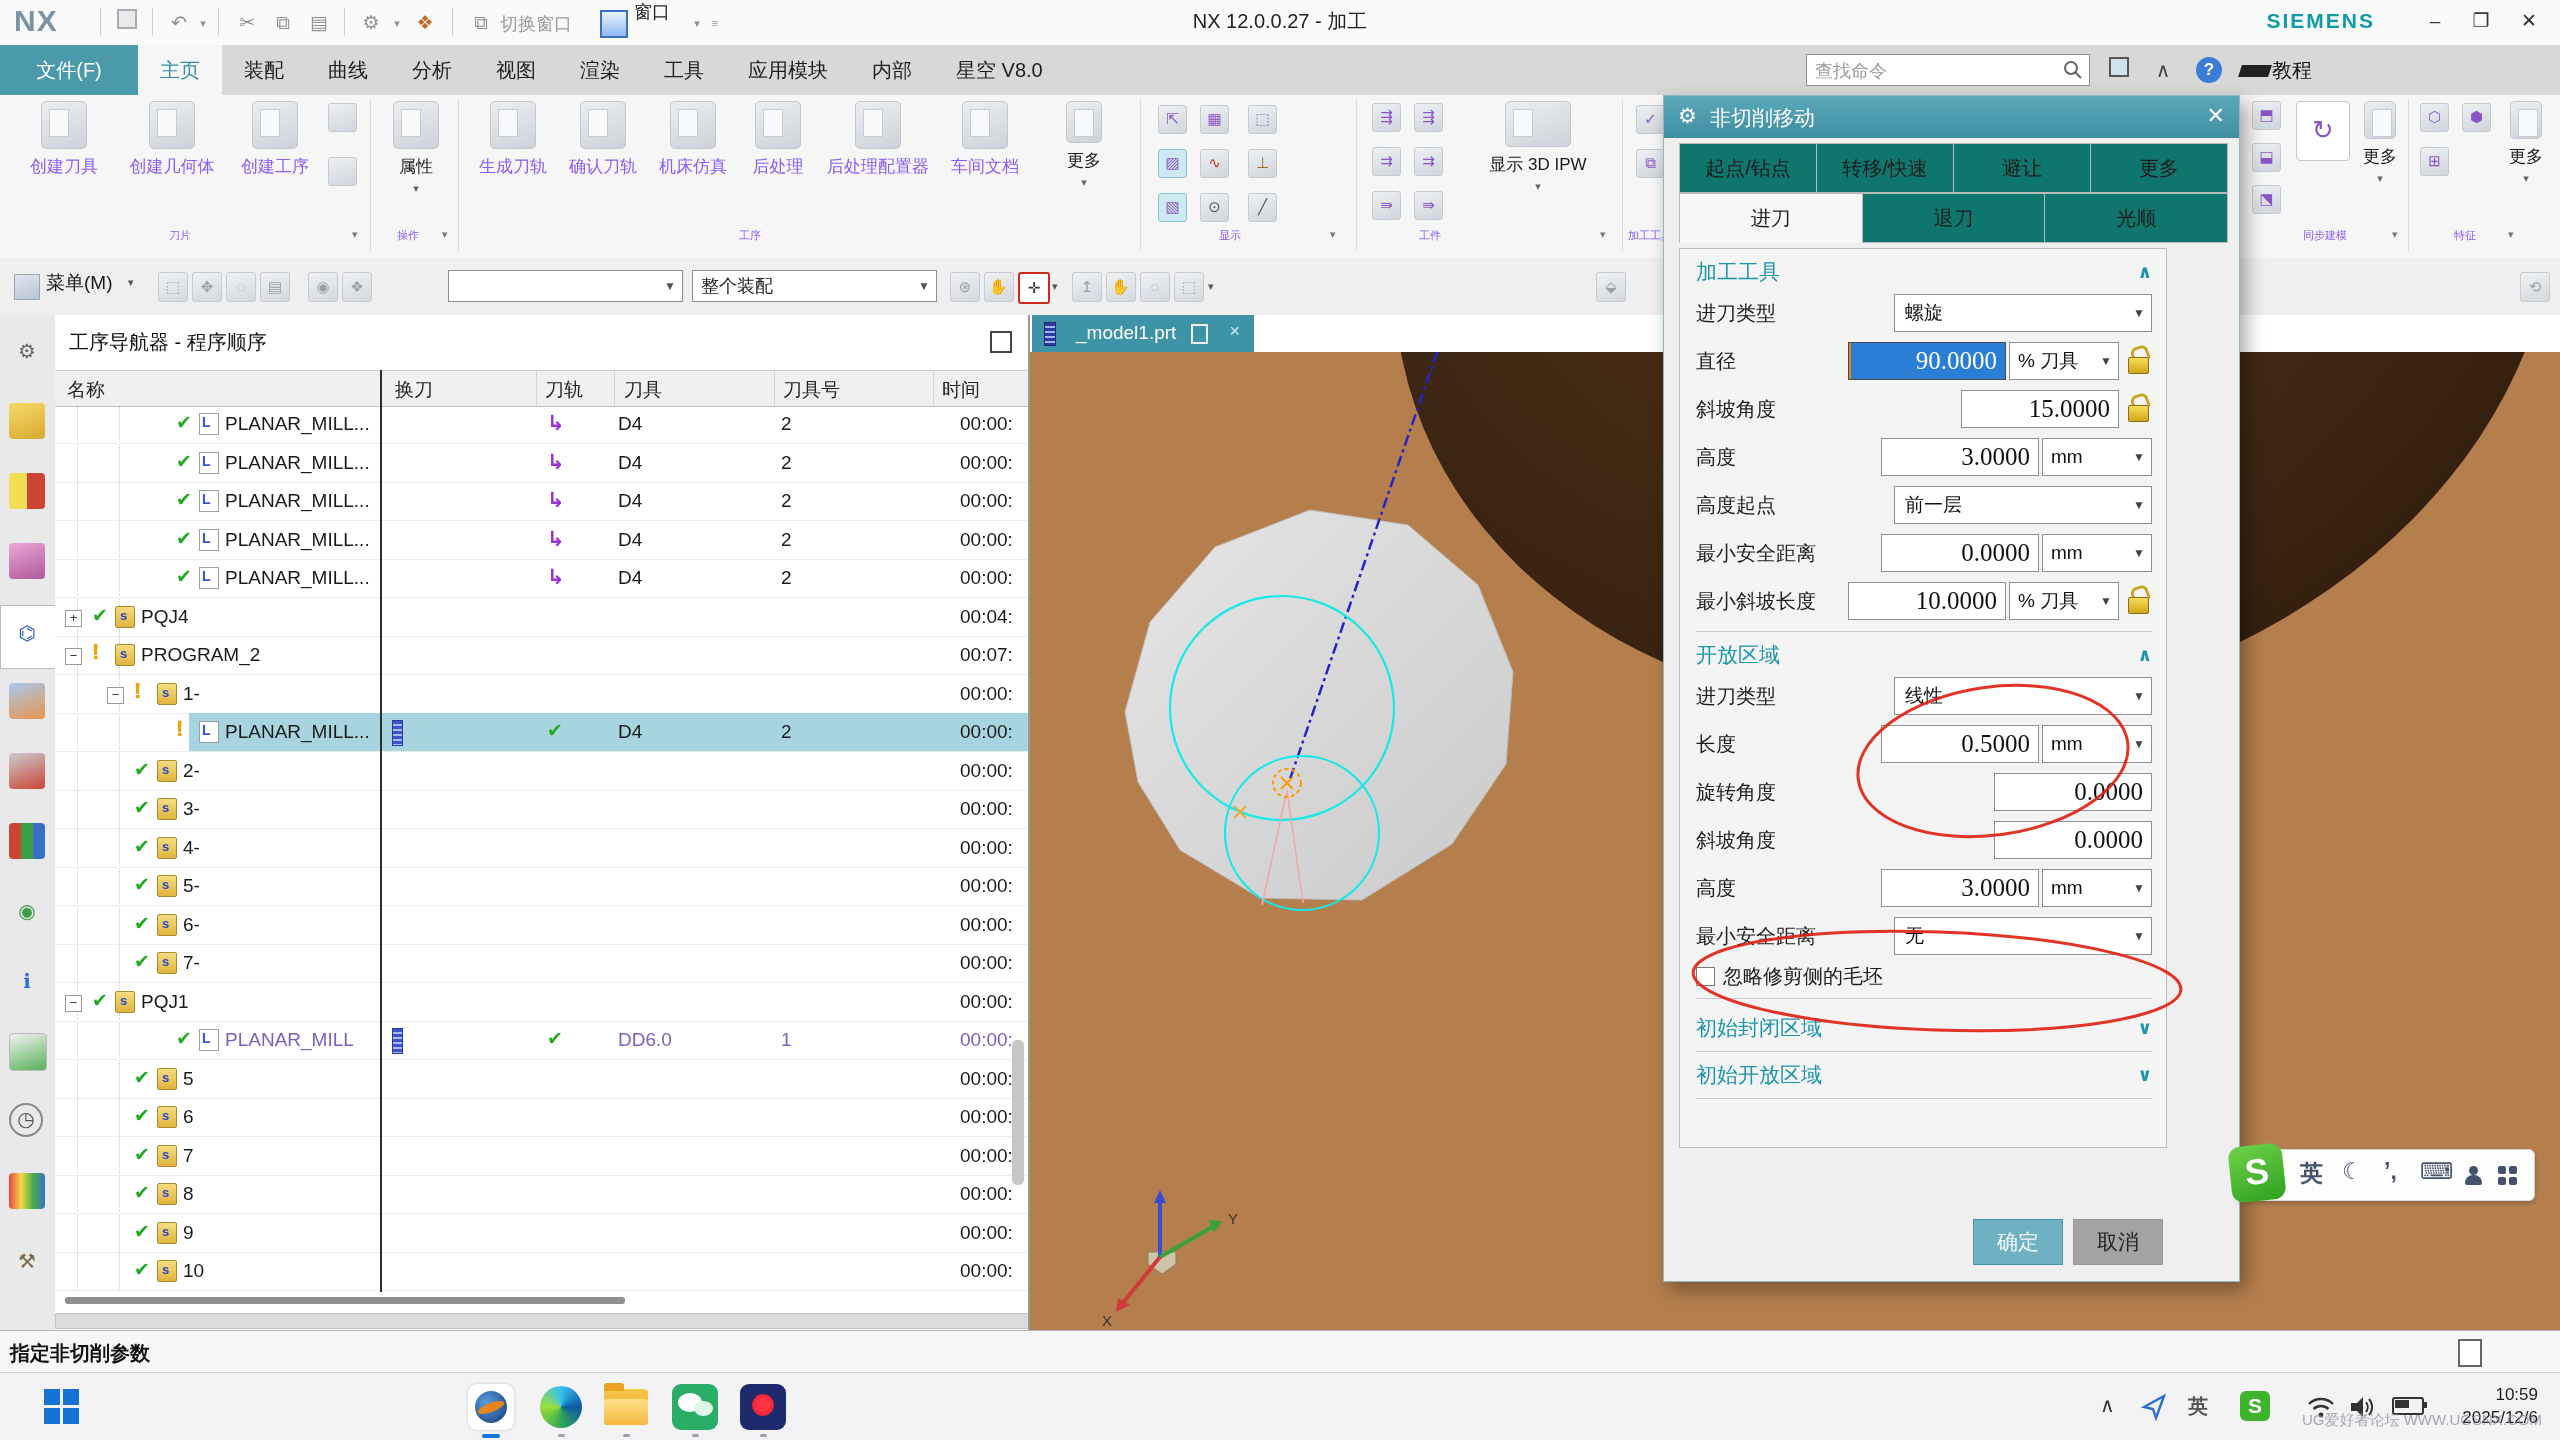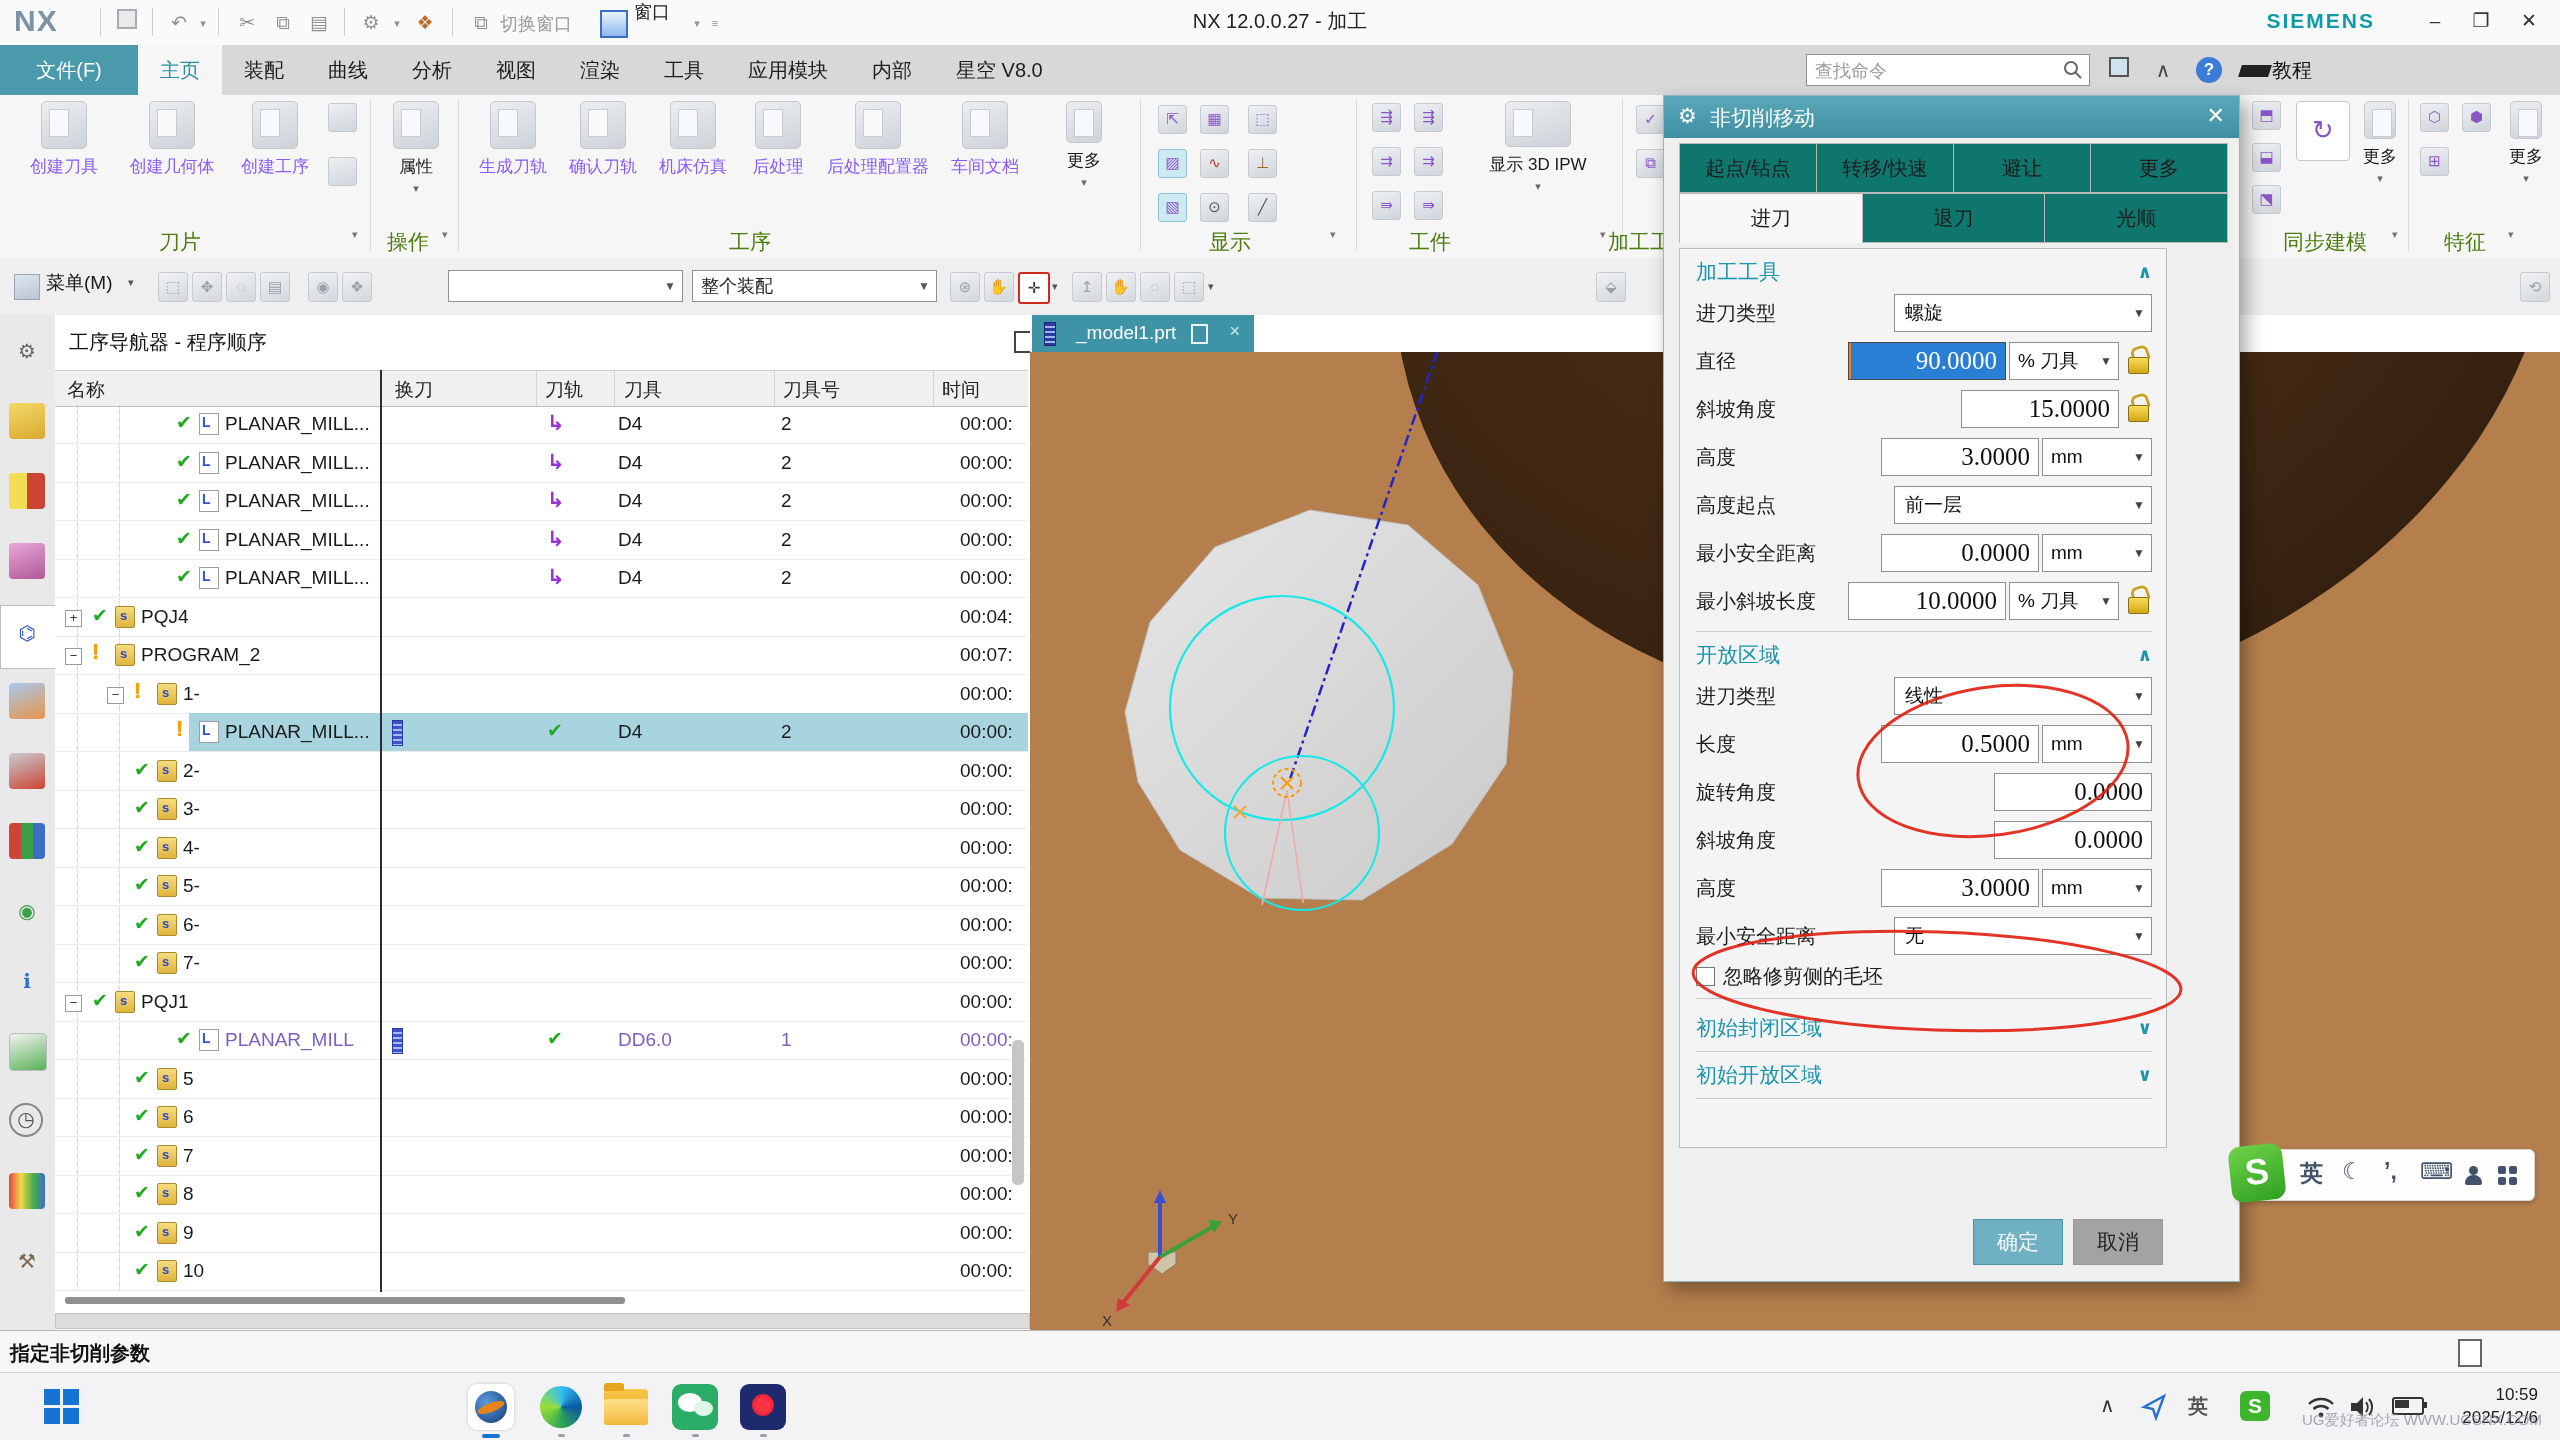--- a/index.html
+++ b/index.html
@@ -26,21 +26,21 @@
   #mtabs{left:138px;top:0;white-space:nowrap;}
   #cmdsearch{right:470px;top:9px;width:282px;height:30px;background:#fff;border:1px solid #8f8f8f;}
   #cmdsearch span{position:absolute;left:8px;top:4px;font-size:18px;color:#9a9a9a;}
   .mrico{top:9px;width:34px;height:32px;text-align:center;line-height:32px;font-size:20px;color:#444;}
   #helpico{background:#3b7cd6;color:#fff;border-radius:50%;width:26px;height:26px;line-height:26px;top:12px;font-weight:bold;font-size:17px;}
   #tut-label{right:20px;top:12px;font-size:20px;color:#111;}
   #capico{width:30px;height:12px;background:#222;transform:skewX(-18deg);top:20px;}
   
   #ribbon{left:0;top:95px;width:2560px;height:163px;background:#f6f6f6;border-bottom:1px solid #cfcfcf;}
   .gsep{top:4px;width:1px;height:152px;background:#dcdcdc;}
-  .glabel{top:133px;font-size:21px;color:#4d7c0f;text-align:center;}
+  .glabel{top:133px;font-size:11px;color:#8b5cf6;text-align:center;}
   .gmark{top:133px;font-size:11px;color:#777;}
   .bigbtn{top:6px;text-align:center;}
   .iph{margin:0 auto;width:44px;height:46px;background:linear-gradient(160deg,#eceff2,#ccd2d8);border:1px solid #c2c8ce;border-radius:5px;position:relative;}
   .iph:after{content:"";position:absolute;left:7px;top:7px;width:18px;height:26px;background:#f7f9fa;border:1px solid #c6ccd2;}
   .bigbtn .cap{display:block;margin-top:6px;font-size:17px;color:#8b5cf6;white-space:nowrap;}
   .bigbtn .capk{color:#1a1a1a;}
   .sph{width:27px;height:27px;background:linear-gradient(160deg,#eef1f4,#cfd5db);border:1px solid #c4cad0;border-radius:3px;position:absolute;font-size:15px;line-height:26px;color:#8b55c8;text-align:center;}
   .sph.on{background:#cde9f2;border-color:#8fc3d4;}
   .dd{font-size:11px;color:#666;}
   
@@ -48,21 +48,21 @@
   #menuMbtn{left:10px;top:12px;font-size:19px;color:#1a1a1a;}
   .t2ico{top:14px;width:28px;height:28px;background:linear-gradient(160deg,#f0f2f4,#d3d8dd);border:1px solid #c6cbd1;border-radius:3px;color:#98a0a8;font-size:15px;line-height:27px;text-align:center;}
   .t2ico.red{border:2px solid #cc2a1e;background:#fff;color:#333;}
   .combo{top:12px;height:30px;background:#fff;border:1px solid #8f8f8f;font-size:18px;line-height:30px;padding-left:8px;color:#222;}
   .combo .ar{position:absolute;right:6px;top:0;font-size:12px;color:#555;}
   
   #resbar{left:0;top:315px;width:55px;height:1015px;background:#e9e9e9;border-right:1px solid #c2c2c2;}
   .rico{left:9px;width:36px;height:36px;border-radius:4px;font-size:20px;line-height:36px;text-align:center;color:#555;}
   .rtile{left:0;width:54px;height:62px;background:#fff;border:1px solid #bcbcbc;border-right:none;}
   
-  #navpanel{left:55px;top:315px;width:973px;height:1015px;background:#fff;border-right:2px solid #9a9a9a;overflow:hidden;padding-left:24px;}
+  #navpanel{left:55px;top:315px;width:973px;height:1015px;background:#fff;border-right:2px solid #9a9a9a;overflow:hidden;}
   #navtitle{left:14px;top:14px;font-size:20px;color:#111;}
   #floatbtn{right:16px;top:16px;width:18px;height:18px;border:2px solid #444;}
   #colhead{left:0;top:55px;width:973px;height:35px;background:#f0f0f0;border-top:1px solid #cfcfcf;border-bottom:1px solid #bfbfbf;}
   .chlab{top:6px;font-size:19px;color:#222;}
   .cdiv{top:0;width:1px;height:35px;background:#d4d4d4;}
   #treeRows{left:0;top:90px;width:973px;height:887px;}
   .trow{position:absolute;left:0;width:973px;height:38px;border-bottom:1px solid #ececec;font-size:19px;overflow:hidden;}
   .trow .hl{position:absolute;left:134px;top:0;right:0;height:38px;background:#a8d4e0;}
   .exp{position:absolute;top:12px;width:15px;height:15px;border:1px solid #9a9a9a;background:#fff;font-size:13px;line-height:13px;text-align:center;color:#333;}
   .st{position:absolute;top:6px;width:22px;font-size:19px;}

